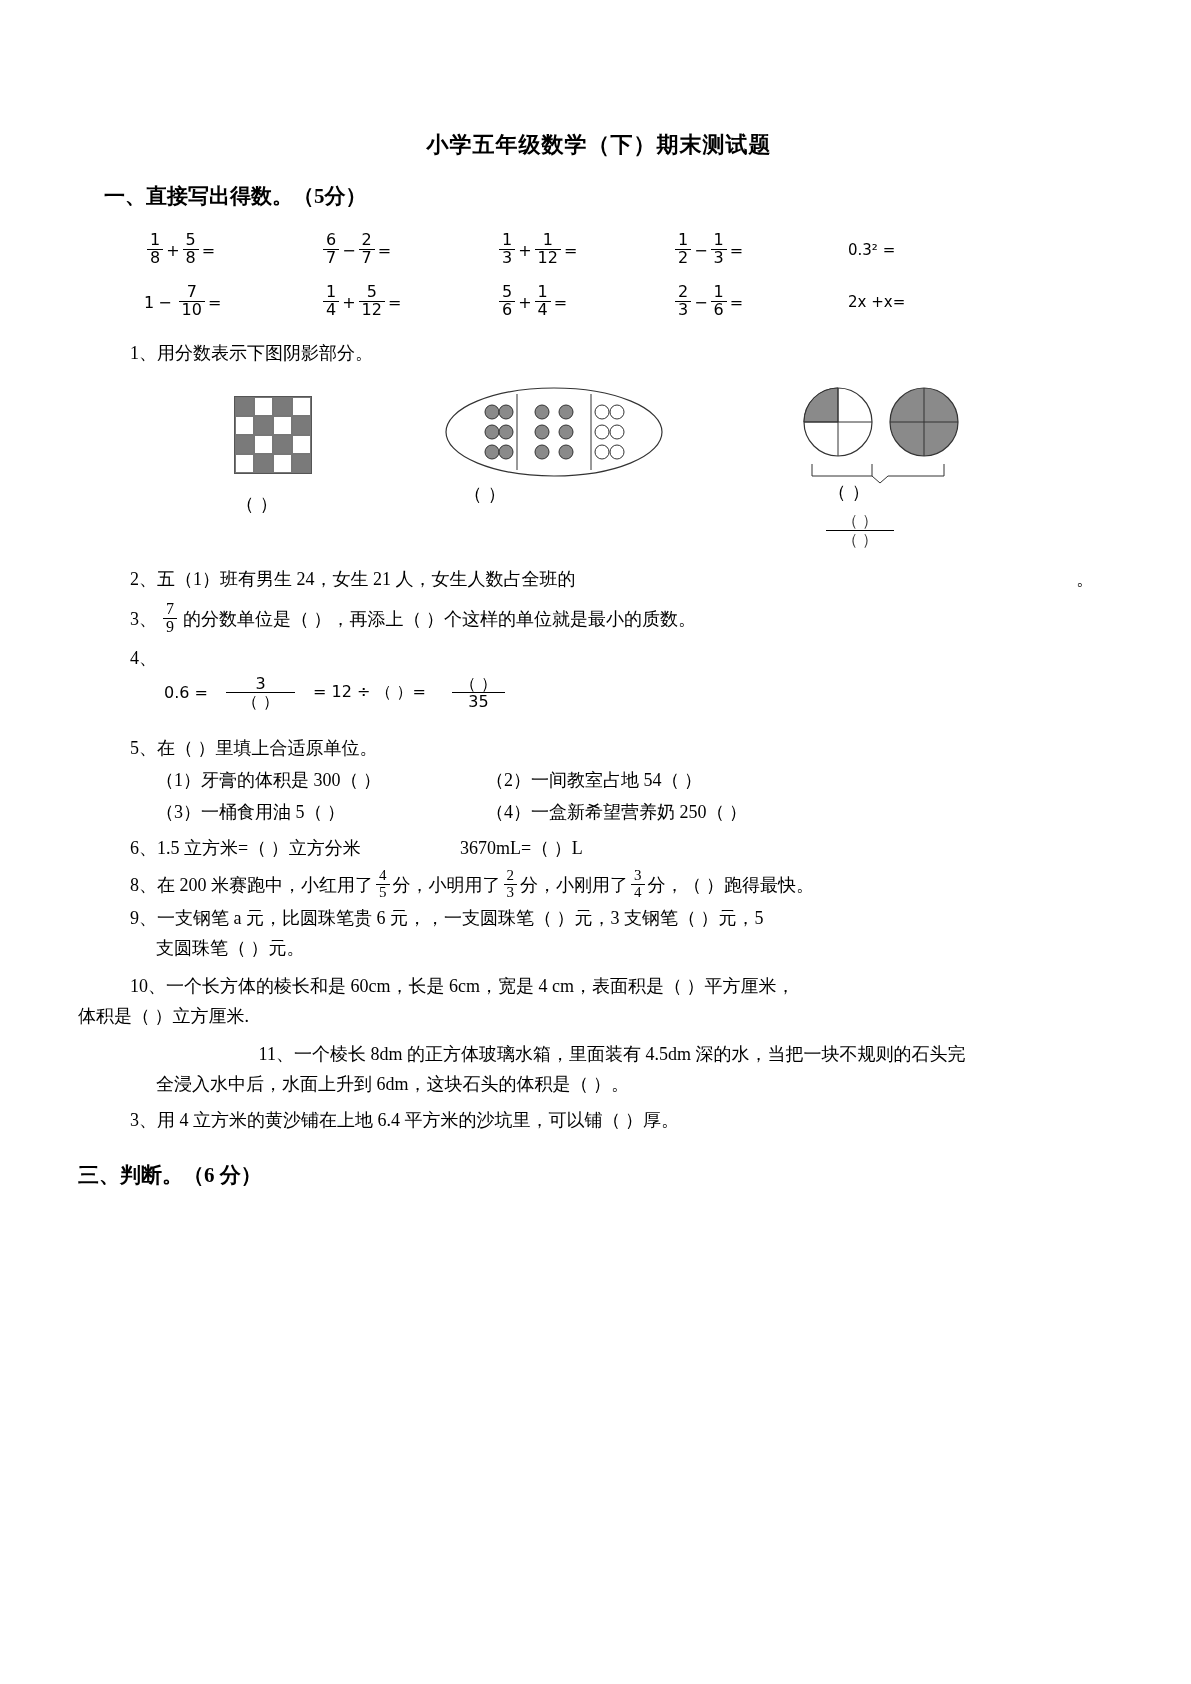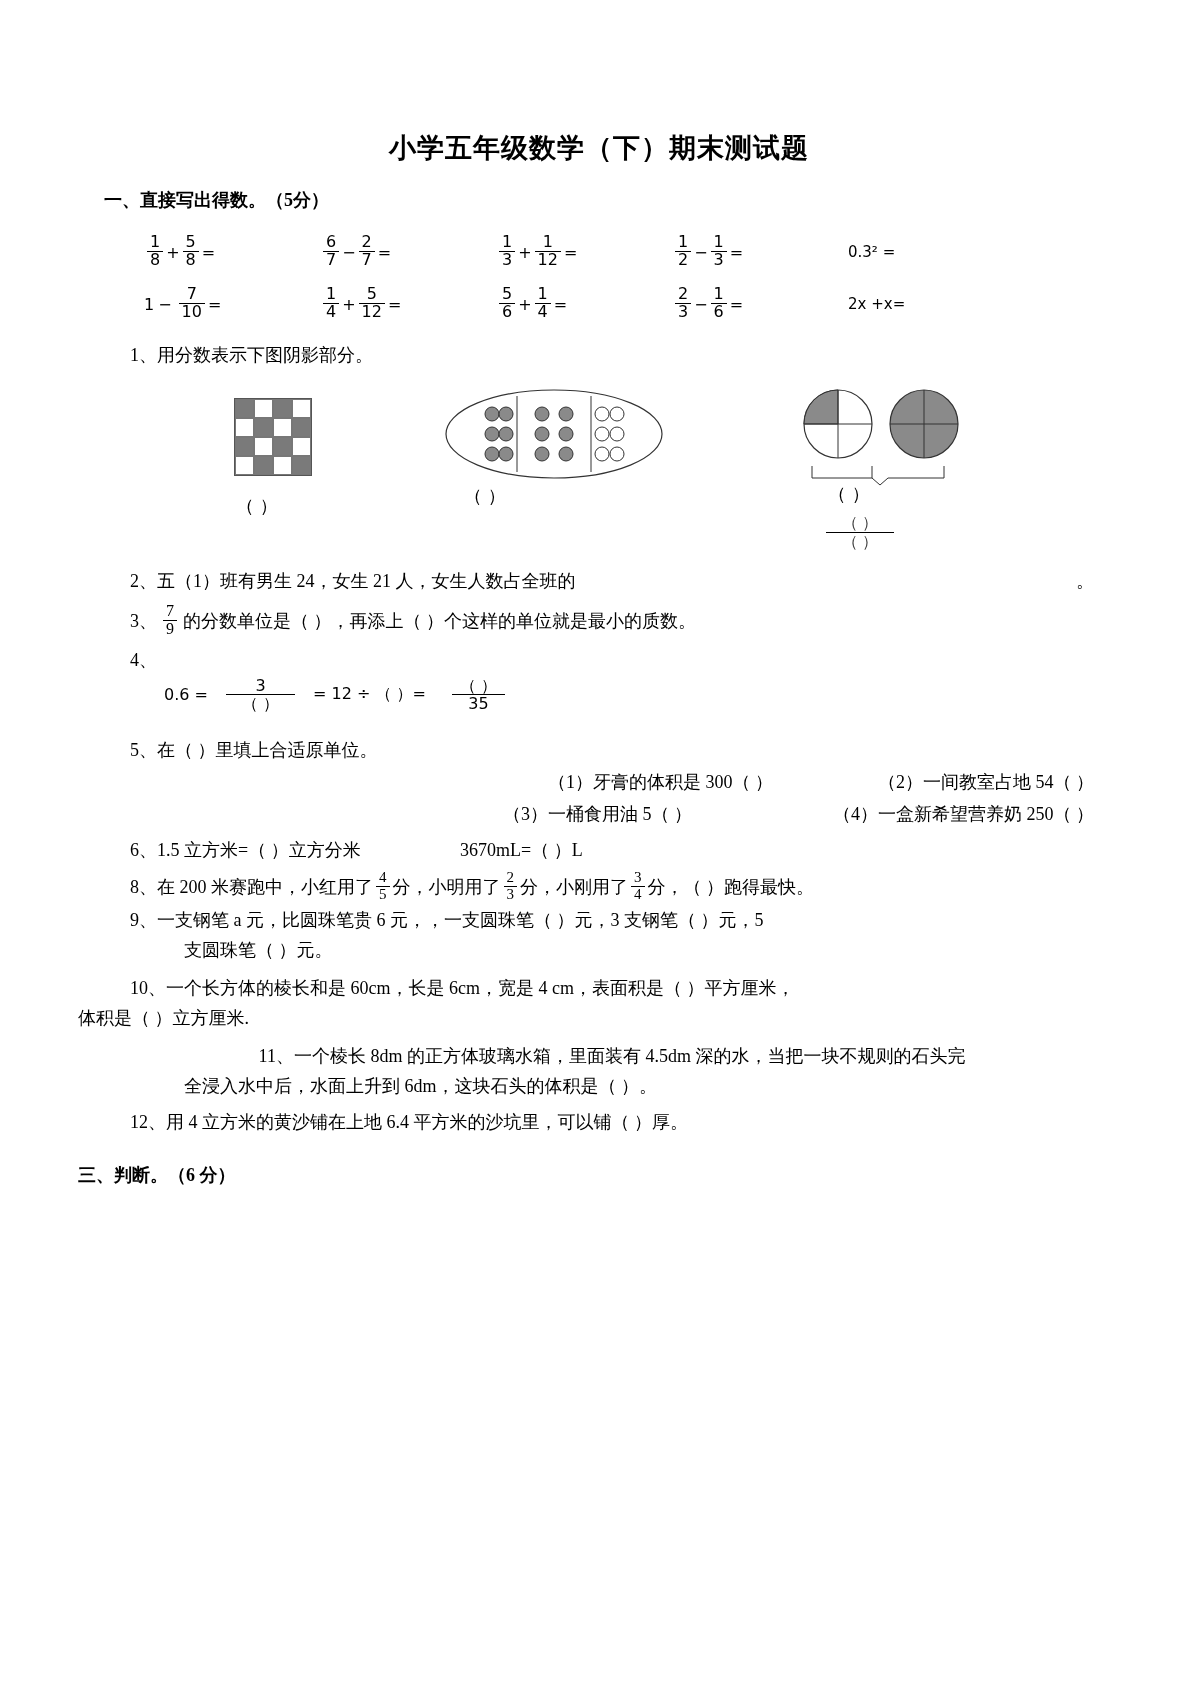--- a/index.html
+++ b/index.html
@@ -21,39 +21,38 @@
     height: 1684px;
     padding: 0;
   }
   .content {
     position: absolute;
     left: 104px;
     top: 130px;
     width: 990px;
   }
   h1.title {
-    font-size: 27px;
+    font-size: 22px;
     font-weight: bold;
     text-align: center;
     margin: 0 0 22px 0;
     letter-spacing: 1px;
   }
   .sec-head {
-    font-size: 18px;
+    font-size: 21px;
     font-weight: bold;
     margin: 8px 0 6px 0;
   }
   .q {
     font-size: 18px;
     line-height: 30px;
     margin: 10px 0 0 26px;
   }
   .q-indent {
-    margin-left: 80px;
-    justify-content: flex-end;
+    margin-left: 52px;
   }
   .row-flex {
     display: flex;
     align-items: center;
   }
   
   .frac {
     display: inline-flex;
     flex-direction: column;
     align-items: center;
@@ -418,18 +417,18 @@
 
     <div class="q" style="margin-top:2px;">9、一支钢笔 a 元，比圆珠笔贵 6 元，，一支圆珠笔（          ）元，3  支钢笔（          ）元，5</div>
     <div class="q q-indent" style="margin-top:0;">支圆珠笔（            ）元。</div>
 
     <div class="q" style="margin-top:8px;">10、一个长方体的棱长和是 60cm，长是 6cm，宽是 4 cm，表面积是（            ）平方厘米，</div>
     <div class="q" style="margin-left:-26px; margin-top:0;">体积是（            ）立方厘米.</div>
 
     <div class="q" style="margin-top:8px;text-align:center;">11、一个棱长 8dm 的正方体玻璃水箱，里面装有 4.5dm 深的水，当把一块不规则的石头完</div>
     <div class="q q-indent" style="margin-top:0;">全浸入水中后，水面上升到 6dm，这块石头的体积是（                  ）。</div>
 
-    <div class="q" style="margin-top:6px;">12、用 4  立方米的黄沙铺在上地 6.4 平方米的沙坑里，可以铺（            ）厚。</div>
+    <div class="q" style="margin-top:6px;">3、用 4  立方米的黄沙铺在上地 6.4 平方米的沙坑里，可以铺（            ）厚。</div>
 
     <div class="sec-head third" style="margin-top:26px; margin-left:-26px;">三、判断。（6 分）</div>
 
   </div>
 </div>
 
 </body></html>

